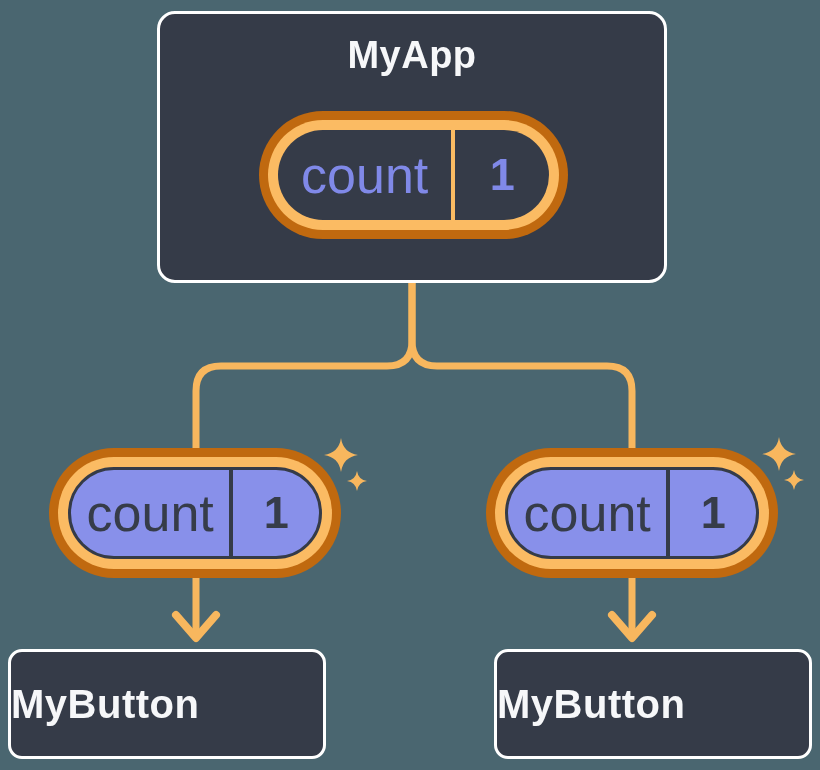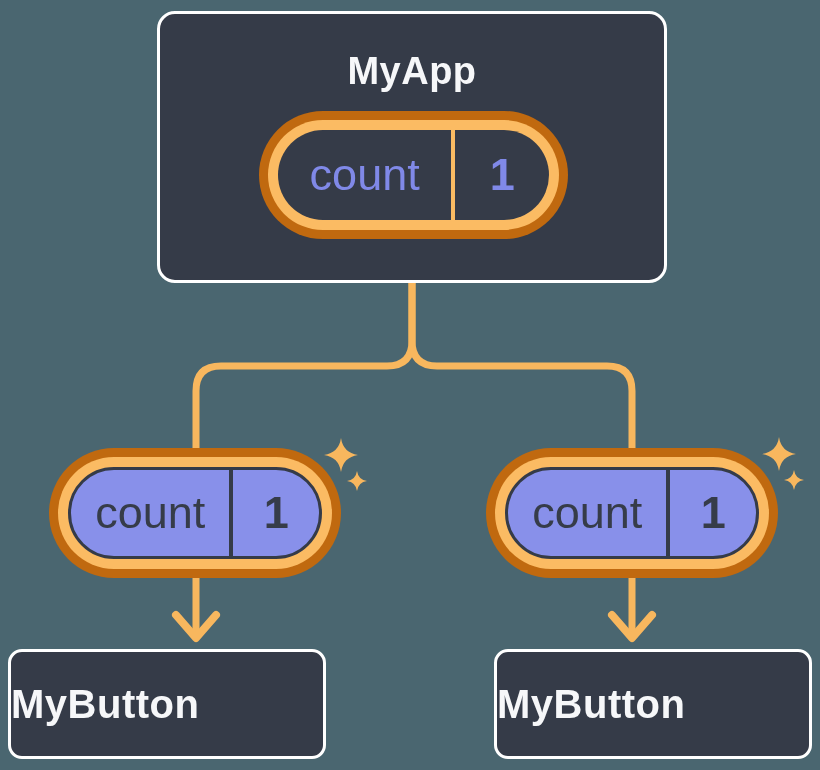--- a/index.html
+++ b/index.html
@@ -37,21 +37,21 @@
     border:3px solid var(--card-border);
     box-sizing:border-box;
     z-index:2;
   }
   .root-card{
     left:157px;top:11px;
     width:510px;height:272px;
     border-radius:18px;
   }
   .card-title{
-    margin-top:36px;
+    margin-top:20px;
     text-align:center;
     color:var(--title-text);
     font-size:38px;
     font-weight:600;
     letter-spacing:.5px;
   }
   .leaf-card{
     top:649px;
     width:318px;height:110px;
     border-radius:14px;
@@ -101,21 +101,21 @@
     background:var(--pill-fill-child);
     border:3px solid var(--card-bg);
   }
   .child-pill .pill-name{color:var(--pill-text-child);font-weight:500;}
   .child-pill .pill-value{color:var(--pill-text-child);border-left:4px solid var(--card-bg);}
   .pill-name{
     flex:1.85;
     display:flex;
     align-items:center;
     justify-content:center;
-    font-size:45px;
+    font-size:52px;
   }
   .pill-value{
     flex:1;
     display:flex;
     align-items:center;
     justify-content:center;
     font-size:45px;
     font-weight:700;
   }
 </style>

